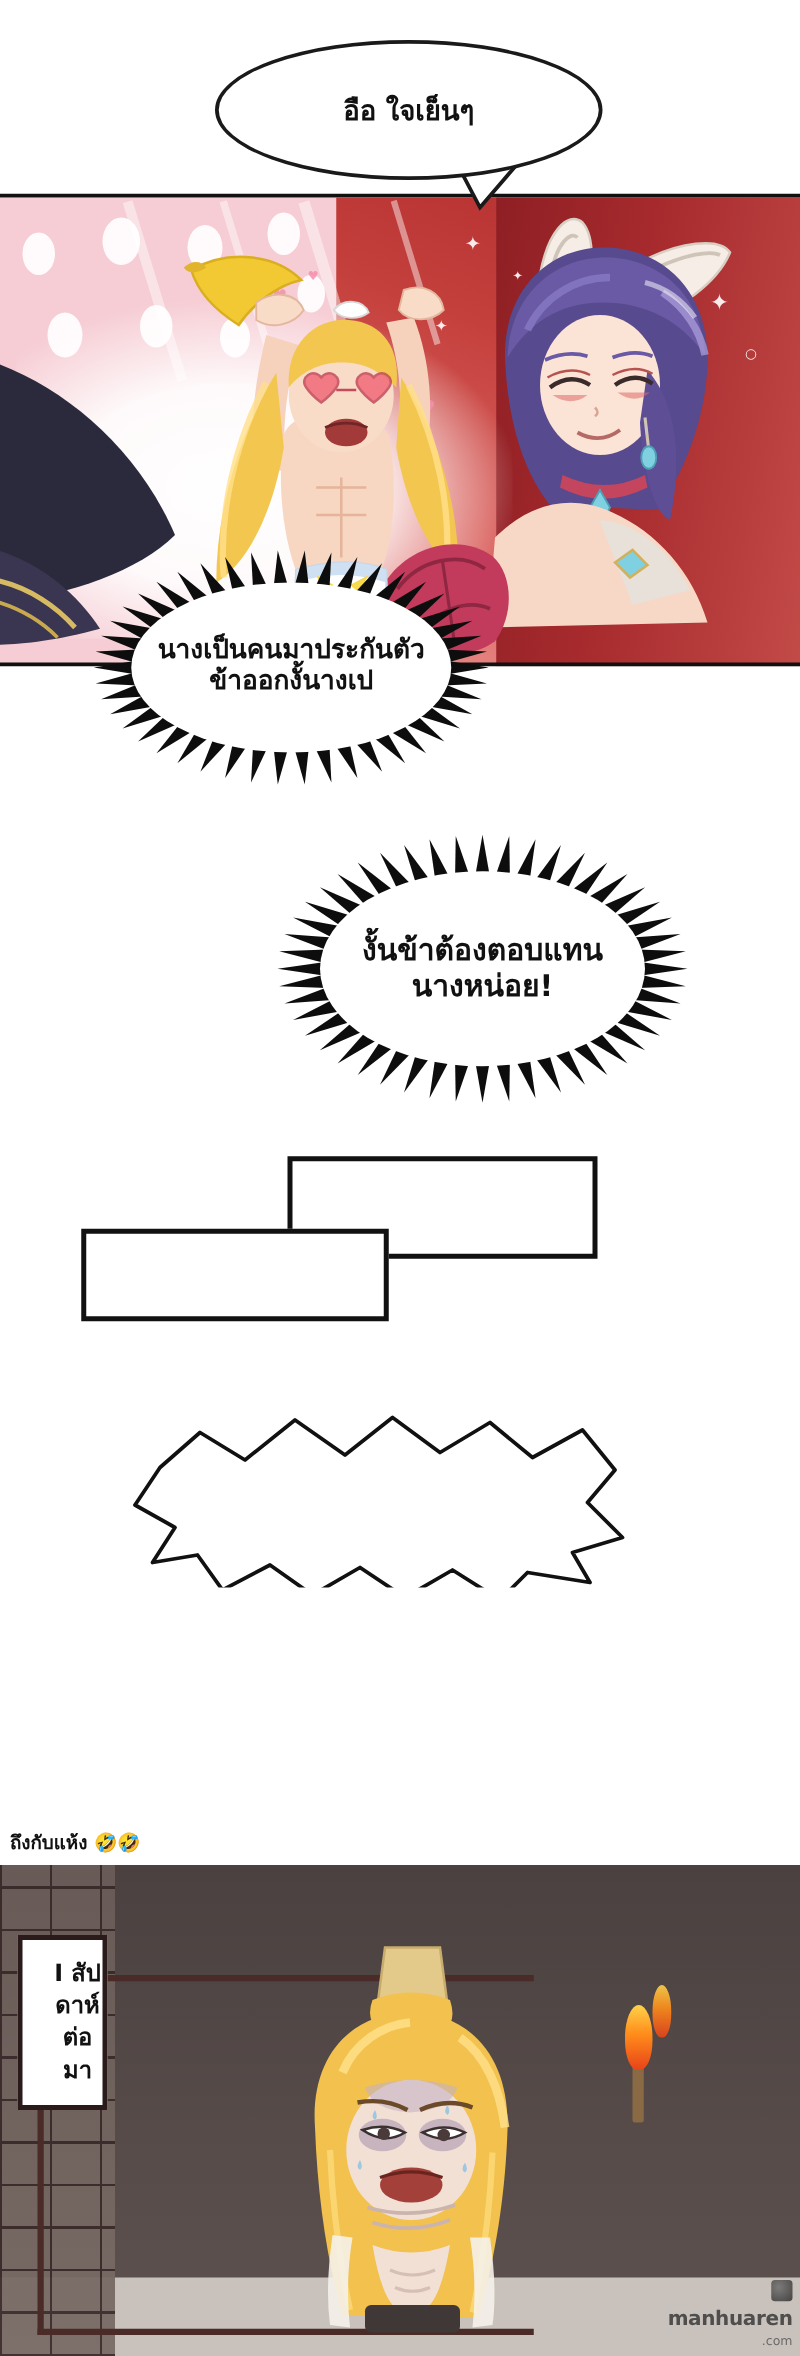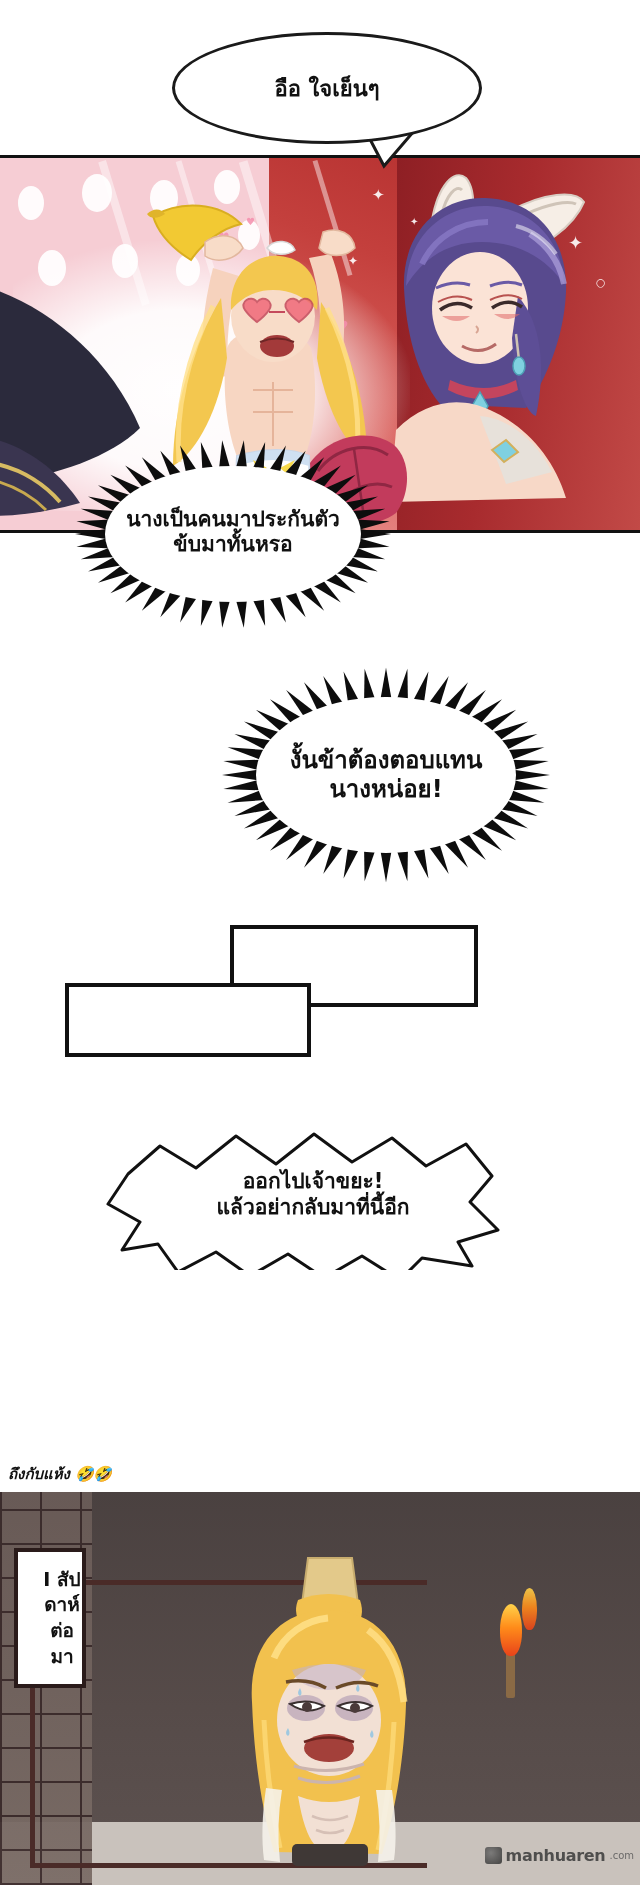--- a/index.html
+++ b/index.html
@@ -65,32 +65,32 @@
     background:linear-gradient(180deg,#ffd24a 0%,#ff8c1a 45%,#e8431a 100%);
     filter:blur(.4px);
   }
   .torch-stick{position:absolute;width:9px;height:46px;background:#8a6a45;border-radius:2px;}
 
   
   .rect-box{position:absolute;background:#fff;border:4px solid #111;box-sizing:border-box;}
 
   
   .sidenote{
-    position:absolute;font-weight:bold;color:#111;white-space:nowrap;z-index:60;font-style:italic;
+    position:absolute;font-weight:bold;color:#111;white-space:nowrap;z-index:60;
   }
   .vert-note{
     position:absolute;background:#fff;border:4px solid #2a1b1a;box-sizing:border-box;
     display:flex;flex-direction:column;align-items:center;justify-content:center;
     font-weight:bold;color:#111;line-height:1.35;text-align:center;z-index:60;
   }
 
   
   .watermark{
-    position:absolute;right:6px;bottom:20px;display:flex;align-items:center;gap:4px;
-    z-index:80;opacity:.85;
+    position:absolute;right:6px;bottom:6px;display:flex;align-items:flex-end;gap:4px;
+    z-index:80;opacity:.85;flex-direction:column;
   }
   .wm-logo{
     width:17px;height:17px;border-radius:3px;
     background:radial-gradient(circle at 35% 35%,#6f6f6f,#2e2e2e);
   }
   .wm-text{font-size:16px;font-weight:bold;color:#3a3a3a;letter-spacing:-.3px;}
   .wm-tld{font-size:10px;font-weight:normal;color:#5a5a5a;}
 
   .divider{position:absolute;left:0;width:640px;height:3px;background:#111;z-index:30;}
 </style>
@@ -291,21 +291,21 @@
           <polygon points="273.6561875626427,59.51886864534637 265.61699195558333,52.01078406994118 292.8433966285473,35.38911967356967" fill="#0d0d0d"></polygon>
           <polygon points="284.6591837411413,66.6146077733548 277.7172163535547,58.08178357560619 307.5623839312983,44.75346378667014" fill="#0d0d0d"></polygon>
           <polygon points="293.8057178889594,74.40676602266701 288.0902944385697,65.00815257265565 319.9982659183451,55.22145877067343" fill="#0d0d0d"></polygon>
           <polygon points="300.9254073808305,82.75019022842808 296.5429953925219,72.6608659118681 329.91938563786164,66.59810568523488" fill="#0d0d0d"></polygon>
           <polygon points="305.8856258724907,91.48945818404928 302.91786138976346,80.89736802322349 337.14093140095224,78.67147912377855" fill="#0d0d0d"></polygon>
           <polygon points="308.59397387853437,100.46177386284756 307.0961407384757,89.56422845644792 341.5283794737403,91.2166749828444" fill="#0d0d0d"></polygon>
         </g>
       <ellipse cx="185" cy="104" rx="128" ry="68" fill="#ffffff"></ellipse>
     </svg>
     <div class="btxt" style="font-size:21px;">นางเป็นคนมาประกันตัว
-ข้บมาทั้นหรอ</div>
+ข้าออกงั้นางเป</div>
   </div>
 
   <div class="burst" style="left:196px;top:655px;width:380px;height:240px;">
     <svg viewBox="0 0 380 240" preserveAspectRatio="none">
       <g id="spikes-b">
           <polygon points="316,125.5 316,114.5 354,120" fill="#0d0d0d"></polygon>
           <polygon points="314.2041584758898,135.37293734627985 315.6399465903104,124.46704387116795 352.5969572653049,133.98718675830074" fill="#0d0d0d"></polygon>
           <polygon points="310.28314936435874,144.98283947238144 313.13015886048646,134.3576553832017 348.41183551140716,147.73504887318612" fill="#0d0d0d"></polygon>
           <polygon points="304.3040622184141,154.1652782885589 308.5135799744301,144.00260343093476 341.516243331851,161.008356612243" fill="#0d0d0d"></polygon>
           <polygon points="296.3692008768393,162.76313972081442 301.8692008768393,153.23686027918558 332.02816622064796,173.57999999999998" fill="#0d0d0d"></polygon>
@@ -362,22 +362,20 @@
   <div class="rect-box" style="left:230px;top:925px;width:248px;height:82px;">
     <span></span>
   </div>
   <div class="rect-box" style="left:65px;top:983px;width:246px;height:74px;">
     <span></span>
   </div>
 
   <svg style="position:absolute;left:100px;top:1130px;width:420px;height:140px;z-index:45;">
     <polygon points="28,44 60,16 96,38 136,6 176,34 214,4 252,32 292,8 326,36 366,14 392,46 370,72 398,100 358,112 372,136 322,128 300,150 262,126 224,148 188,124 150,146 116,122 78,142 58,114 22,120 40,92 8,74" fill="#ffffff" stroke="#111111" stroke-width="3" stroke-linejoin="round"></polygon>
   </svg>
-  <div style="position:absolute;left:118px;top:1168px;width:390px;text-align:center;font-weight:bold;font-size:21px;line-height:1.25;color:#111;white-space:pre-line;z-index:46;">ออกไปเจ้าขยะ!
-แล้วอย่ากลับมาที่นี้อีก</div>
 
   <div class="sidenote" style="left:8px;top:1462px;font-size:15px;">
     <span>ถึงกับแห้ง 🤣🤣</span>
   </div>
 
   <div class="panel" style="left:0;top:1492px;width:640px;height:393px;">
     <div class="p2-wall"></div>
     <div class="p2-floor"></div>
     <div class="p2-grid-left"></div>
     <div class="p2-doorframe" style="left:30px;top:88px;width:392px;height:278px;border-right:none;"></div>

